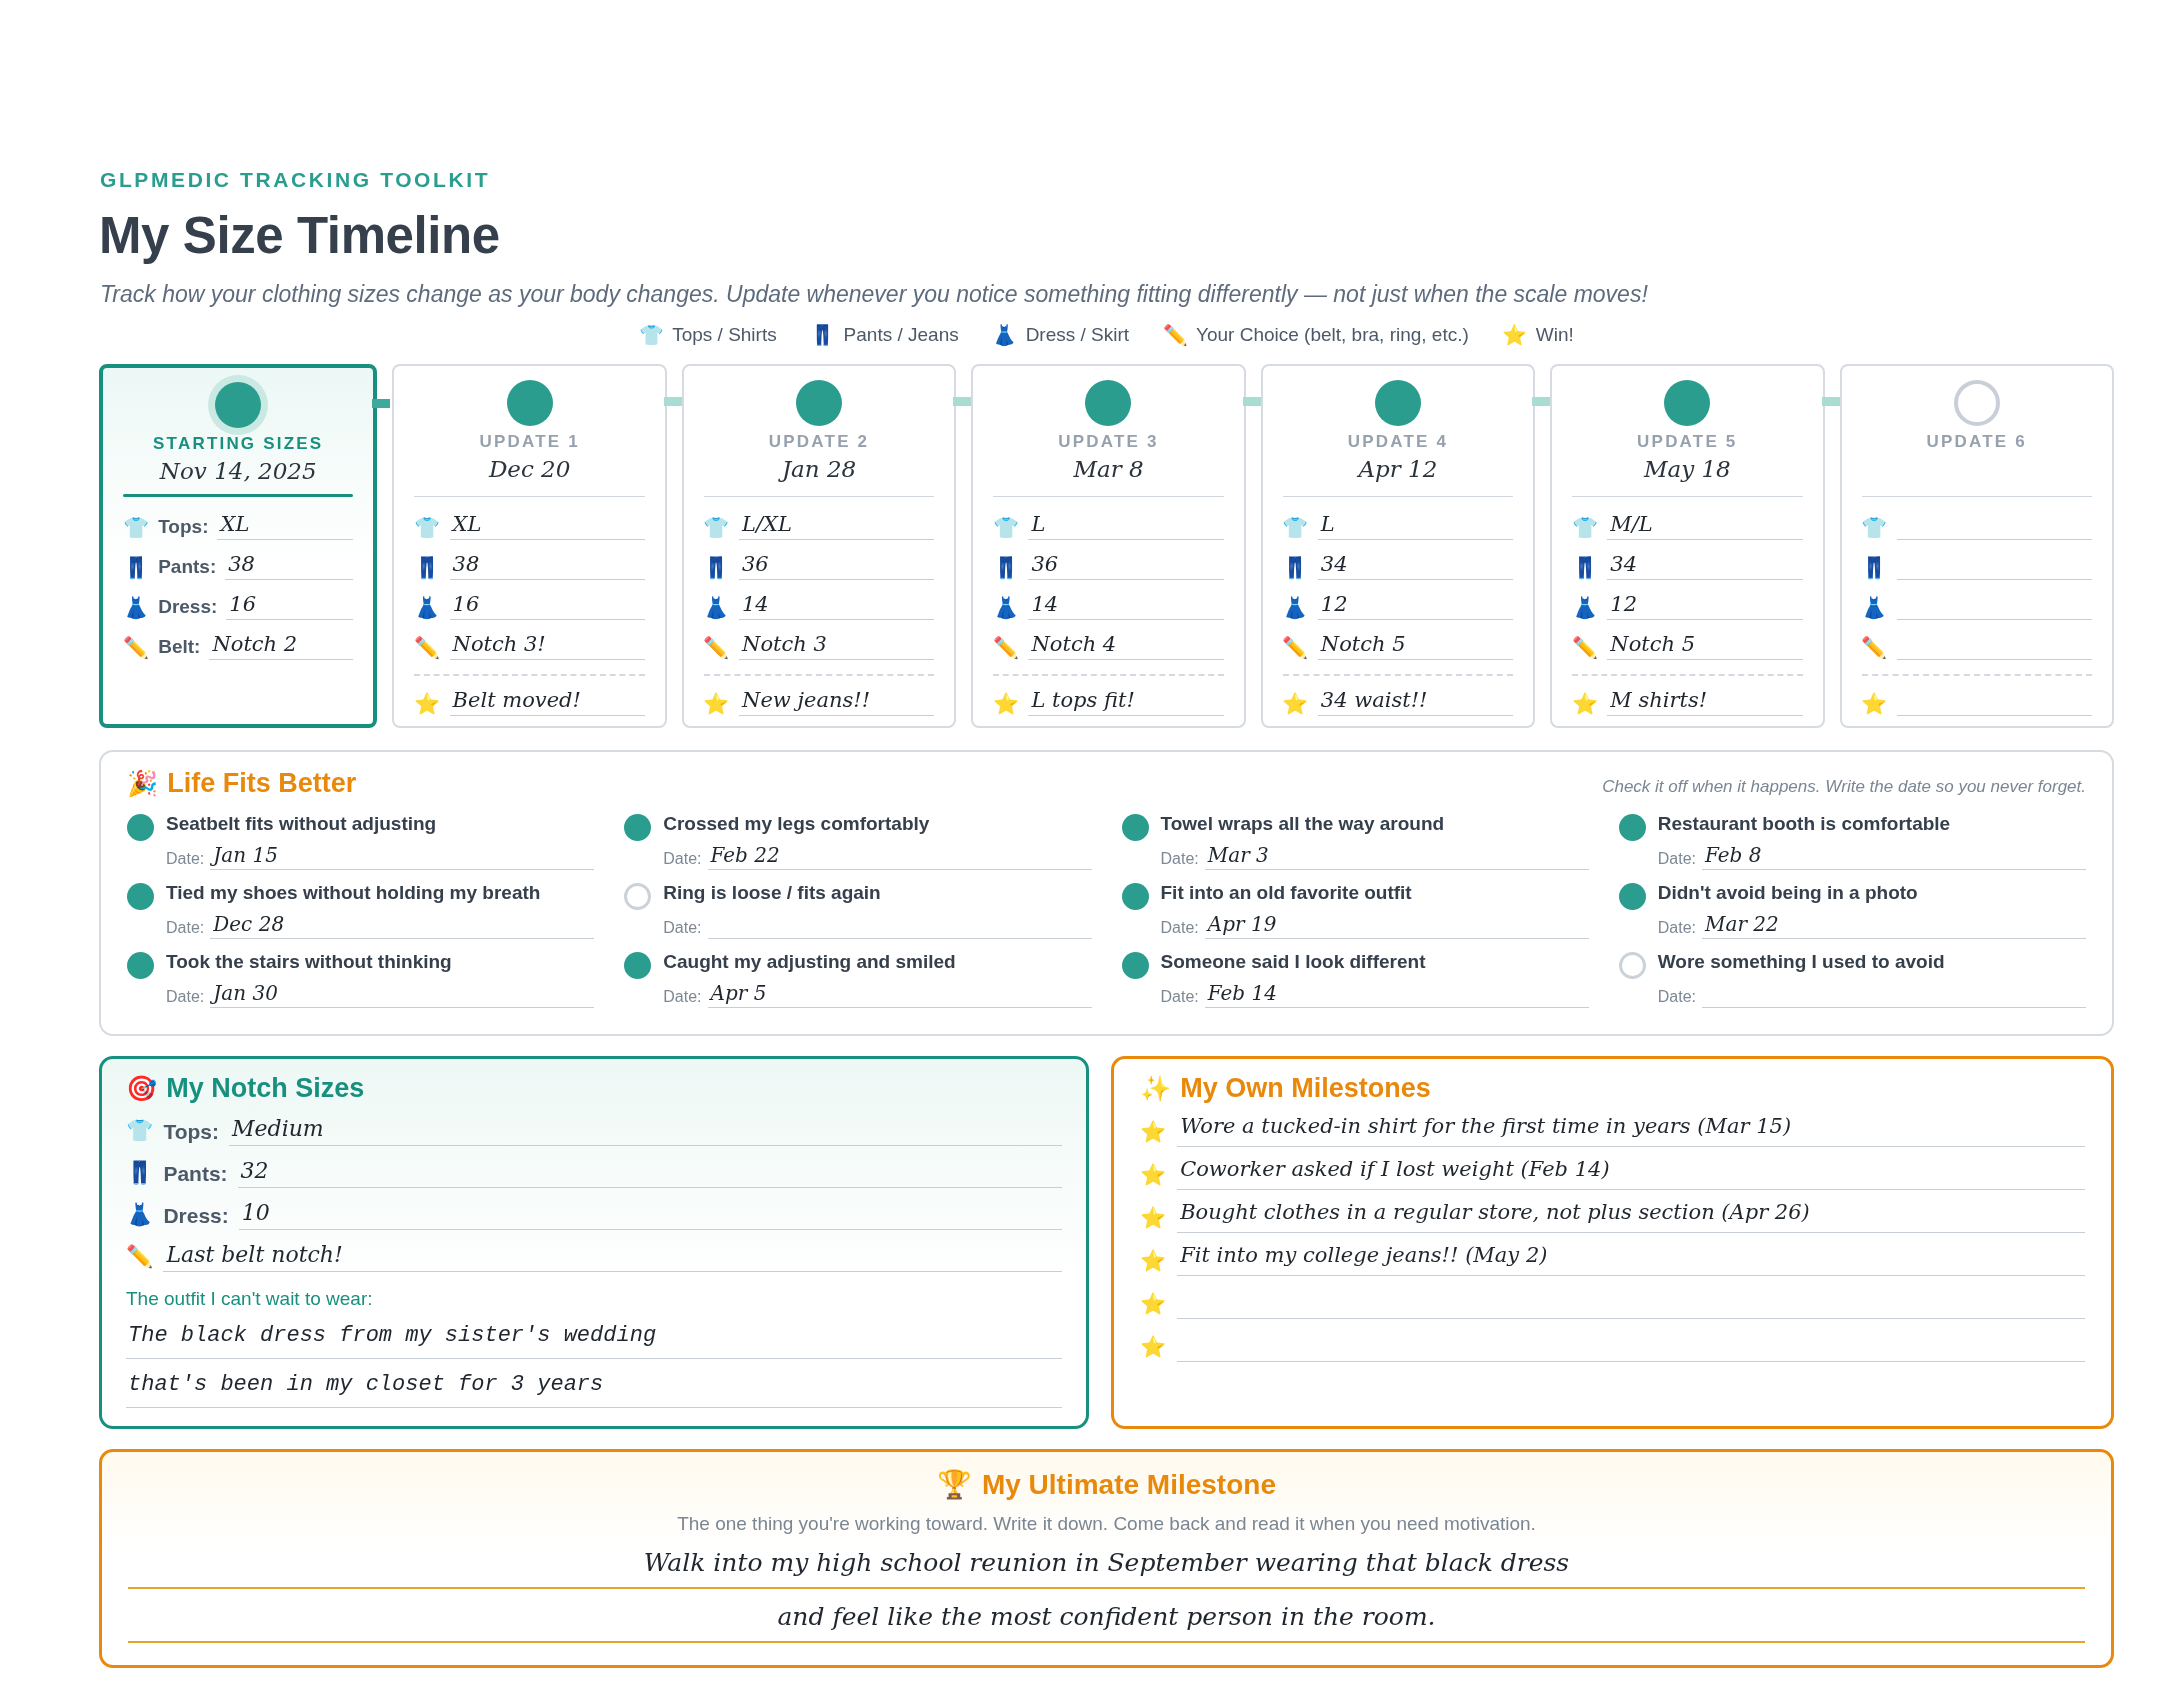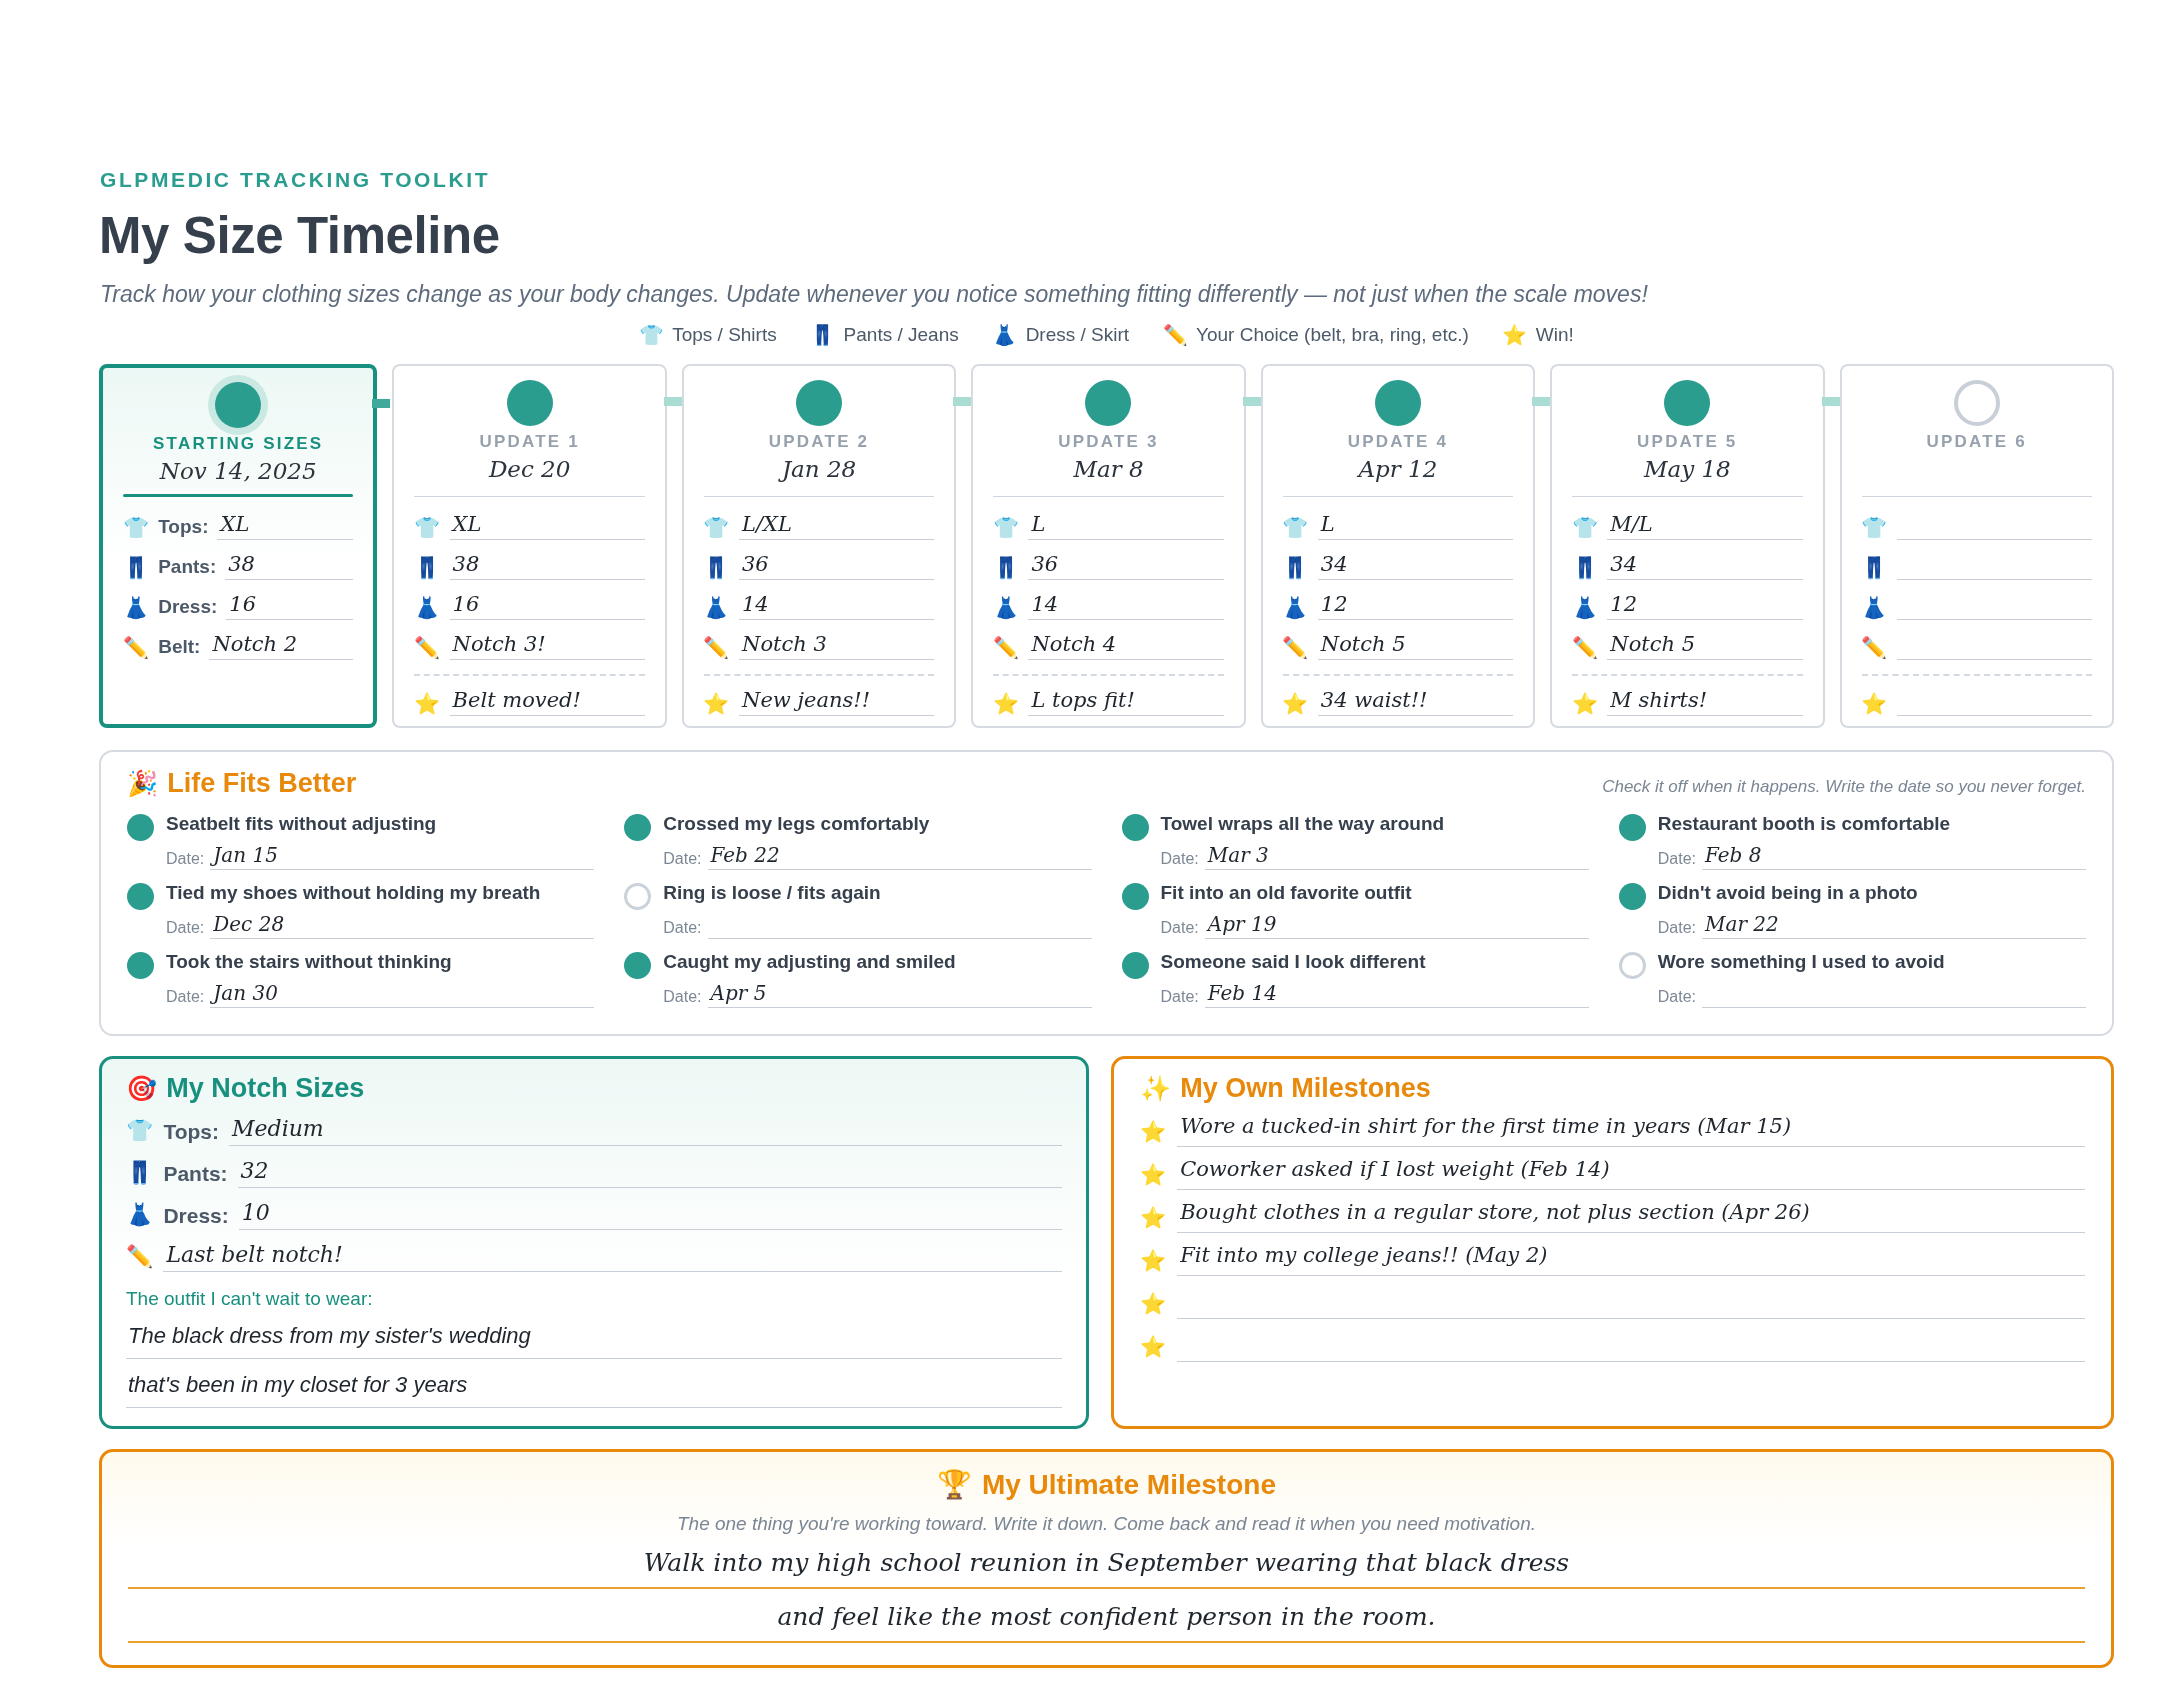--- a/index.html
+++ b/index.html
@@ -238,21 +238,21 @@
   }
   .goal-sub {
     margin-top: 16px;
     font-size: 19px;
     font-weight: normal;
     color: #18907f;
   }
   .goal-line {
     border-bottom: 1.5px solid #c8ced6;
     min-height: 36px;
-    font-family: Liberation Sans, sans-serif;
+    font-family: Liberation Mono, monospace;
     font-style: italic;
     font-size: 22px;
     color: #1f262e;
     margin-top: 12px;
     padding-left: 2px;
     line-height: 1.3;
   }
 
   .miles {
     flex: 1 1 auto;
@@ -290,21 +290,20 @@
     font-size: 28px;
     font-weight: bold;
     color: #e8890c;
     display: flex;
     align-items: center;
     justify-content: center;
     gap: 10px;
   }
   .ult-sub {
     font-size: 19px;
-    font-style: italic;
     color: #7a8694;
     margin: 12px 0 8px 0;
   }
   .ult-line {
     border-bottom: 2.5px solid #e8a02e;
     min-height: 42px;
     font-family: "DejaVu Serif", serif;
     font-style: italic;
     font-size: 25px;
     color: #1f262e;

